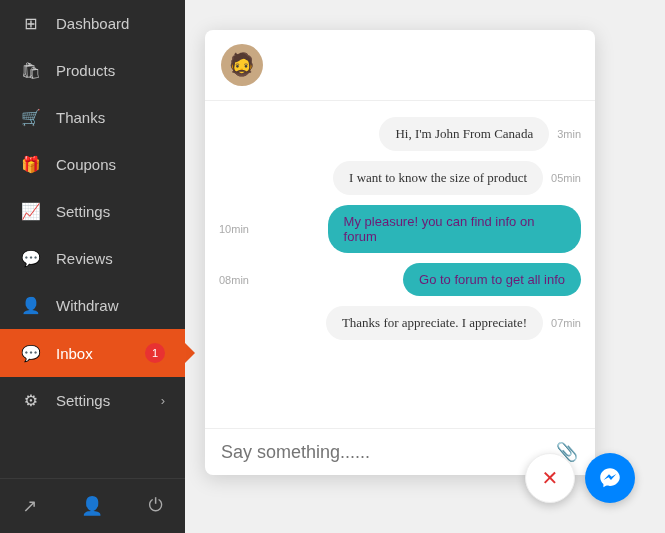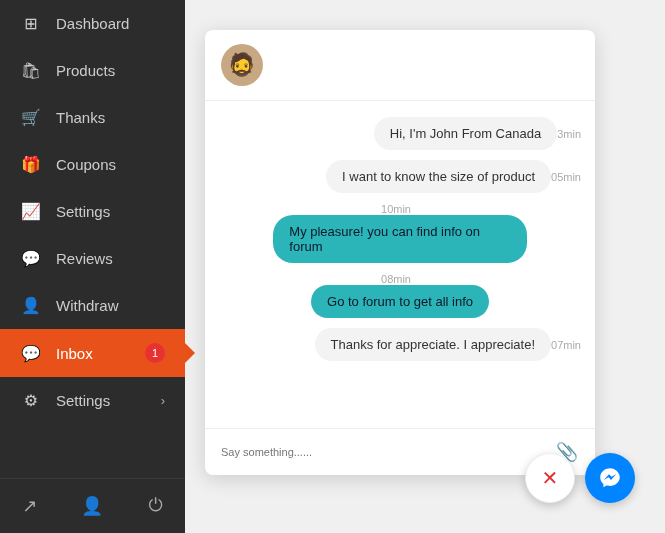--- a/index.html
+++ b/index.html
@@ -145,62 +145,63 @@
 
     .msg-row {
       display: flex;
       align-items: center;
     }
     .msg-row.other {
       justify-content: flex-end;
     }
     .msg-row.self {
       justify-content: space-between;
-      flex-direction: column;
     }
 
     .msg-bubble {
       border-radius: 20px;
       padding: 9px 16px;
       font-size: 13px;
       max-width: 70%;
       position: relative;
     }
     .msg-bubble.other {
       background: #f3f3f3;
       color: #333;
       border-radius: 20px;
+      font-family: Liberation Serif, serif;
     }
     .msg-bubble.teal {
       background: #2bb5b8;
-      color: #0f172a;
+      color: #701a75;
       border-radius: 20px;
     }
 
     .msg-time {
       font-size: 11px;
       color: #aaa;
+      margin-left: 8px;
       white-space: nowrap;
     }
     .msg-time.left {
       margin-left: 0;
       margin-right: 8px;
     }
 
     .chat-input-area {
       border-top: 1px solid #eee;
       padding: 12px 16px;
       display: flex;
       align-items: center;
     }
     .chat-input {
       flex: 1;
       border: none;
       outline: none;
-      font-size: 11px;
+      font-size: 18px;
       color: #999;
       background: transparent;
     }
     .attach-icon {
       color: #bbb;
       font-size: 18px;
       cursor: pointer;
     }
 
     

